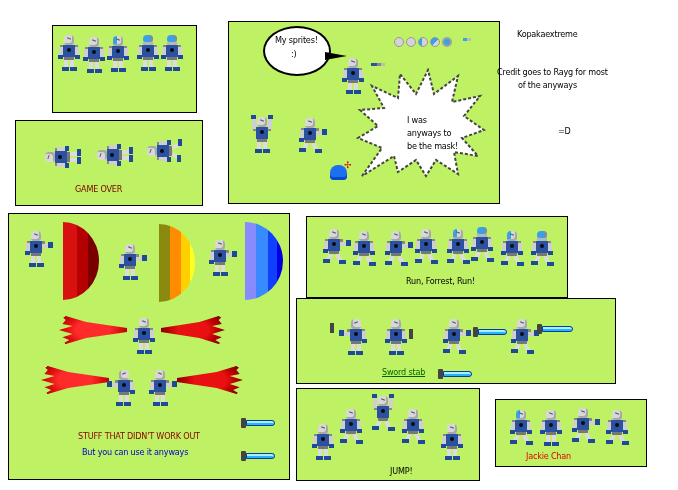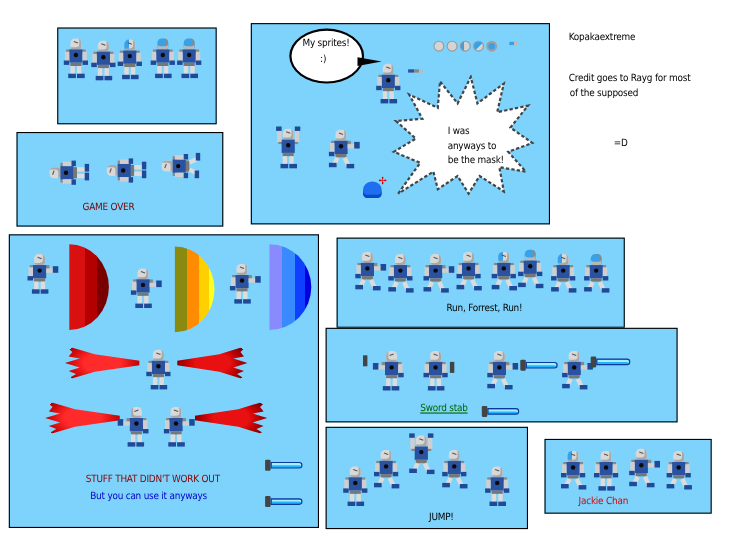--- a/index.html
+++ b/index.html
@@ -1,17 +1,17 @@
 <!DOCTYPE html>
 <html><head>
   <meta charset="utf-8">
   <style>
     html, body { margin:0; padding:0; background:#ffffff; }
     body { width:678px; height:490px; position:relative; overflow:hidden; font-family:"DejaVu Sans", sans-serif; }
-    .panel { position:absolute; border:1px solid #000; background:#7dd3fc; box-sizing:border-box; }
+    .panel { position:absolute; border:1px solid #000; background:#bef264; box-sizing:border-box; }
     .abs { position:absolute; }
     .txt { position:absolute; font-family:"DejaVu Sans Condensed","DejaVu Sans", sans-serif; font-size:9px; white-space:nowrap; letter-spacing:-0.2px; }
 
     
     .robot { position:absolute; width:22px; height:36px; }
     .robot .head { position:absolute; left:6px; top:0; width:10px; height:10px; background:#d8d8d8; border-radius:4px 4px 3px 3px; box-shadow: inset -2px -2px 0 #a8a8a8; }
     .robot .head::after { content:""; position:absolute; left:3px; top:3px; width:4px; height:1px; background:#555; transform:rotate(20deg); }
     .robot .shoulders { position:absolute; left:2px; top:10px; width:18px; height:4px; background:#888; }
     .robot .torso { position:absolute; left:5px; top:10px; width:12px; height:12px; background:#2a52a0; }
     .robot .torso::after { content:""; position:absolute; left:4px; top:3px; width:4px; height:4px; border-radius:50%; background:#0a0a0a; }
@@ -193,22 +193,22 @@
 
   <svg class="abs" style="left:125px;top:46px;" width="132" height="110" viewBox="0 0 132 110">
     <polygon points="8,108 28,80 4,70 24,58 6,42 30,40 18,18 44,30 46,6 62,26 74,2 80,26 104,8 98,34 126,28 110,48 130,62 108,70 124,88 100,84 104,106 82,92 72,108 62,92 44,104 40,88" fill="#fff" stroke="#444" stroke-width="2" stroke-dasharray="3,2"></polygon>
   </svg>
   <div class="txt" style="left:178px;top:93px;color:#000;">I was</div>
   <div class="txt" style="left:178px;top:106px;color:#000;">anyways to</div>
   <div class="txt" style="left:178px;top:119px;color:#000;">be the mask!</div>
 </div>
 
 <div class="txt" style="left:517px;top:29px;color:#000;">Kopakaextreme</div>
-<div class="txt" style="left:517px;top:67px;color:#000;text-align:center;">Credit goes to Rayg for most</div>
-<div class="txt" style="left:518px;top:80px;color:#000;">of the supposed</div>
+<div class="txt" style="left:497px;top:67px;color:#000;text-align:center;">Credit goes to Rayg for most</div>
+<div class="txt" style="left:518px;top:80px;color:#000;">of the anyways</div>
 <div class="txt" style="left:558px;top:126px;color:#000;">=D</div>
 
 <div class="panel" style="left:15px;top:120px;width:188px;height:86px;">
   <div class="robot lying" style="left:36px;top:18px;">
       <div class="head"></div>
       <div class="shoulders"></div>
       <div class="torso"></div>
       <div class="arm-l"></div>
       <div class="arm-r"></div>
       <div class="hand-l"></div>

